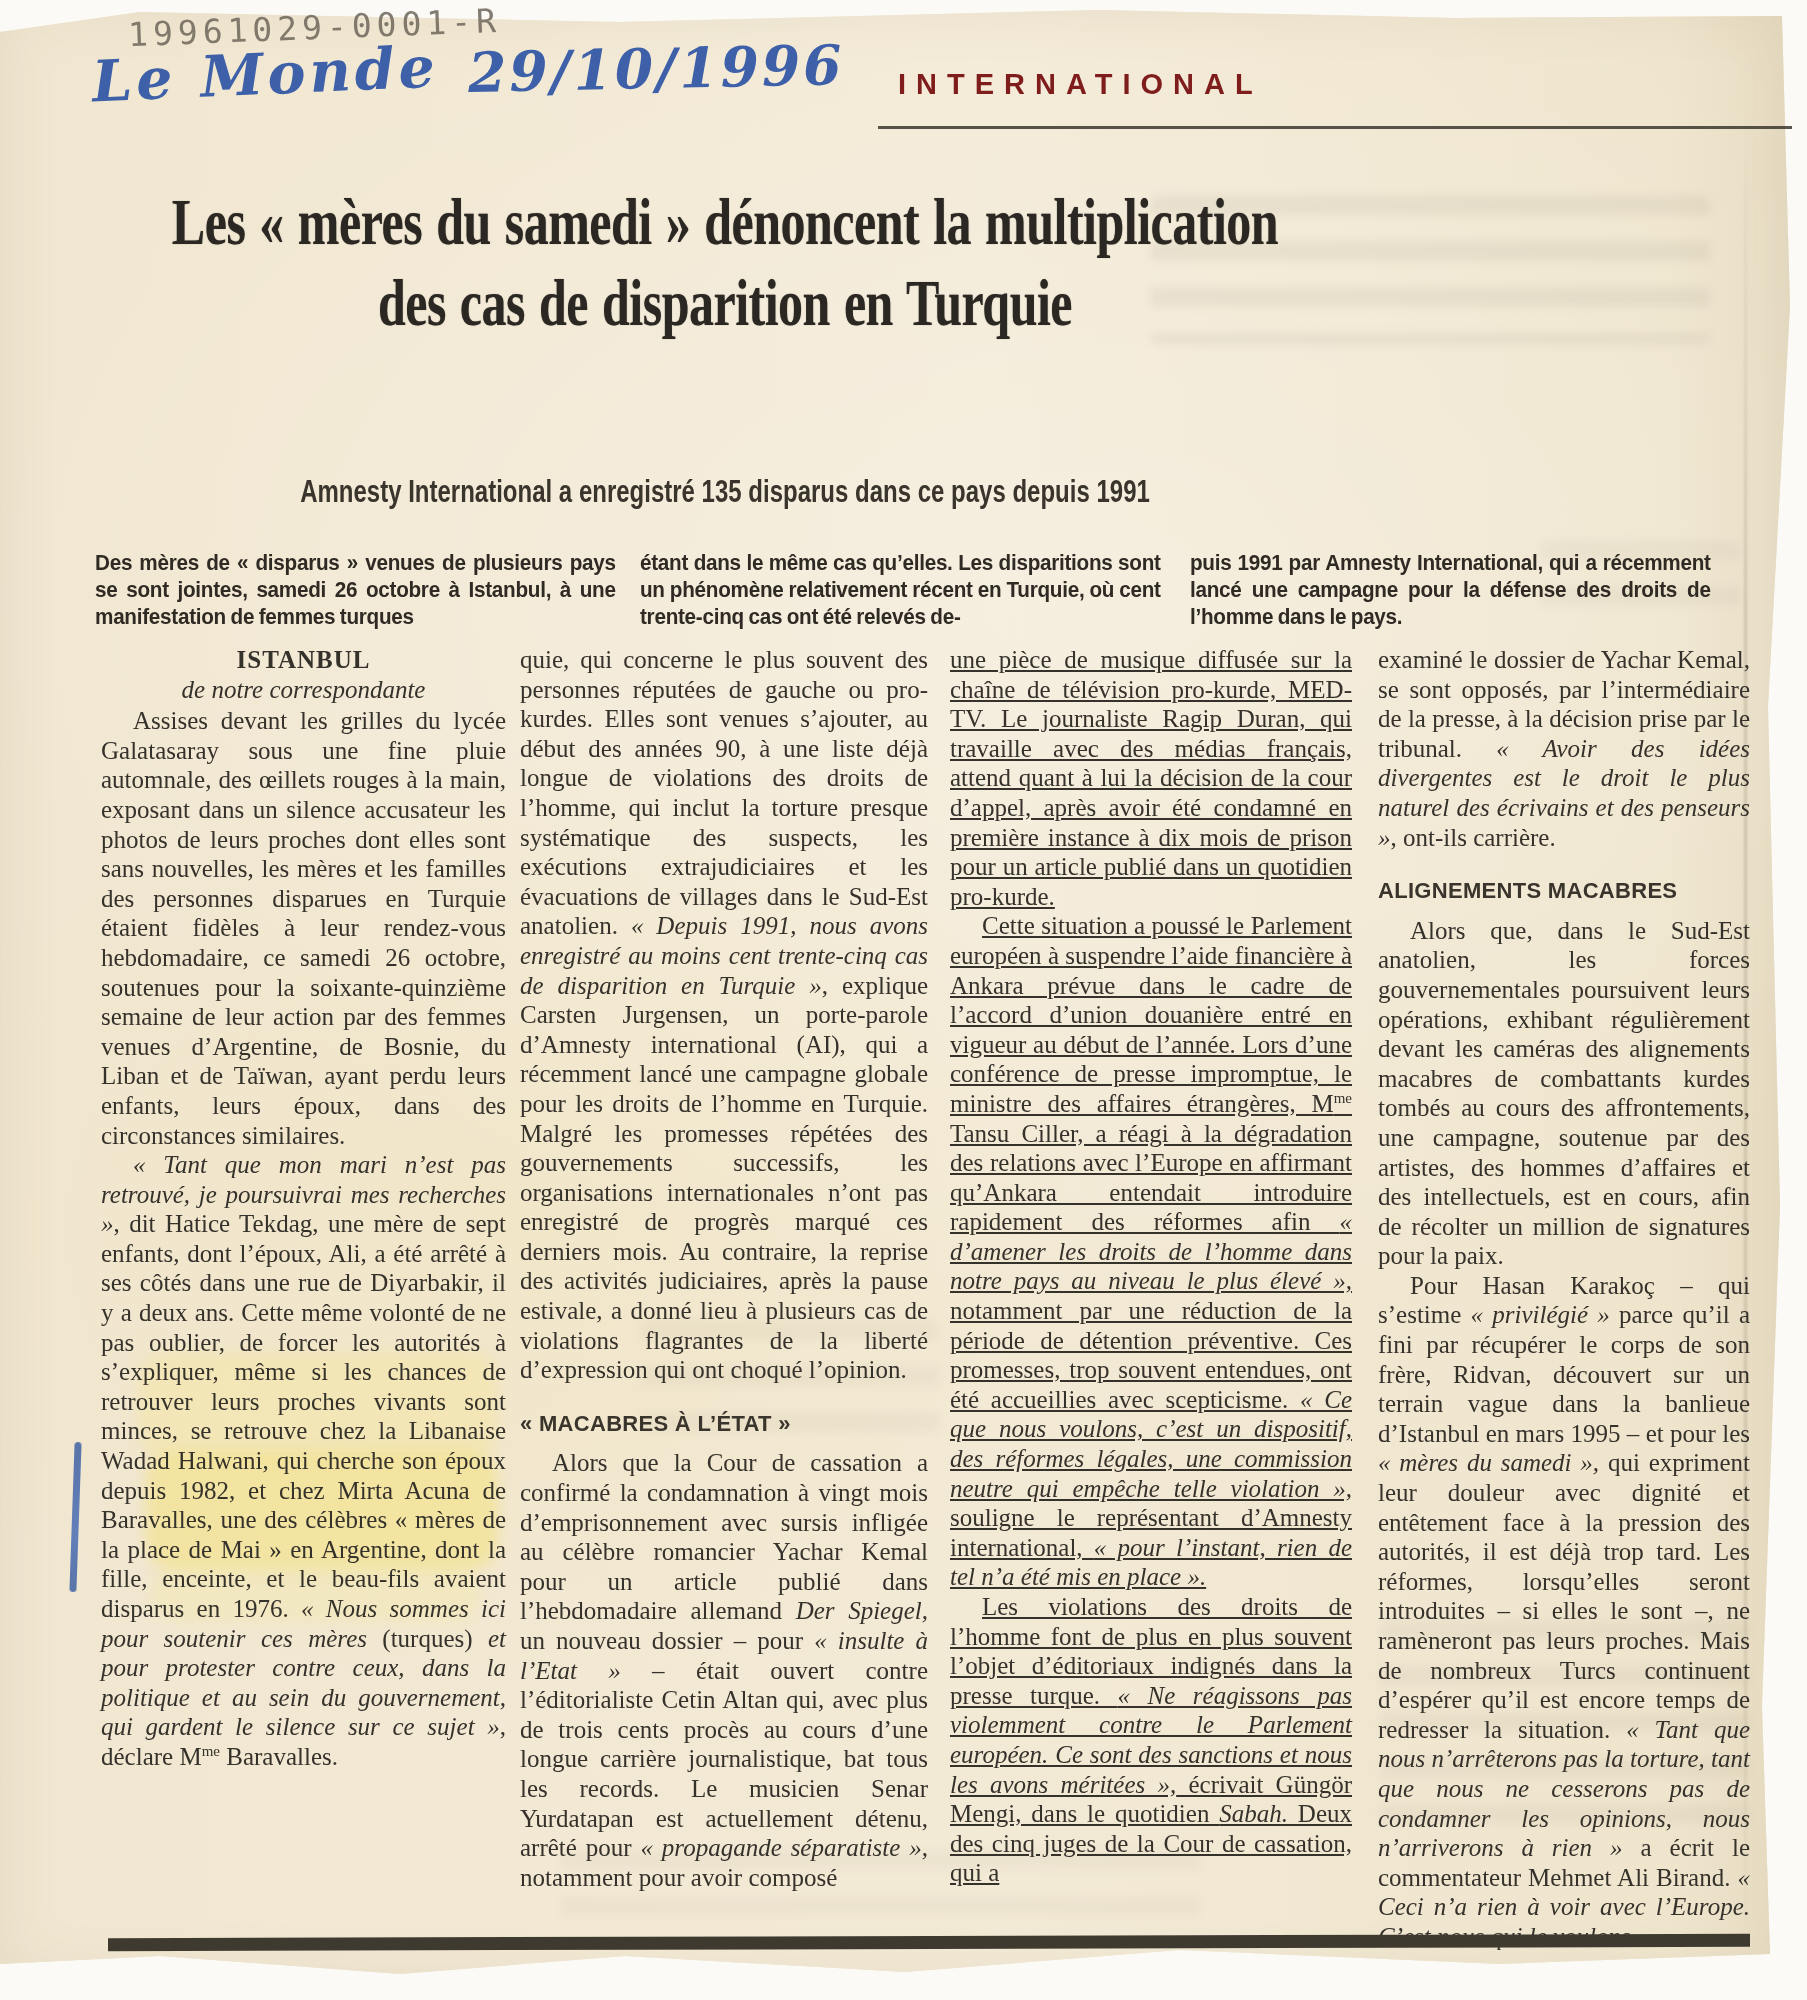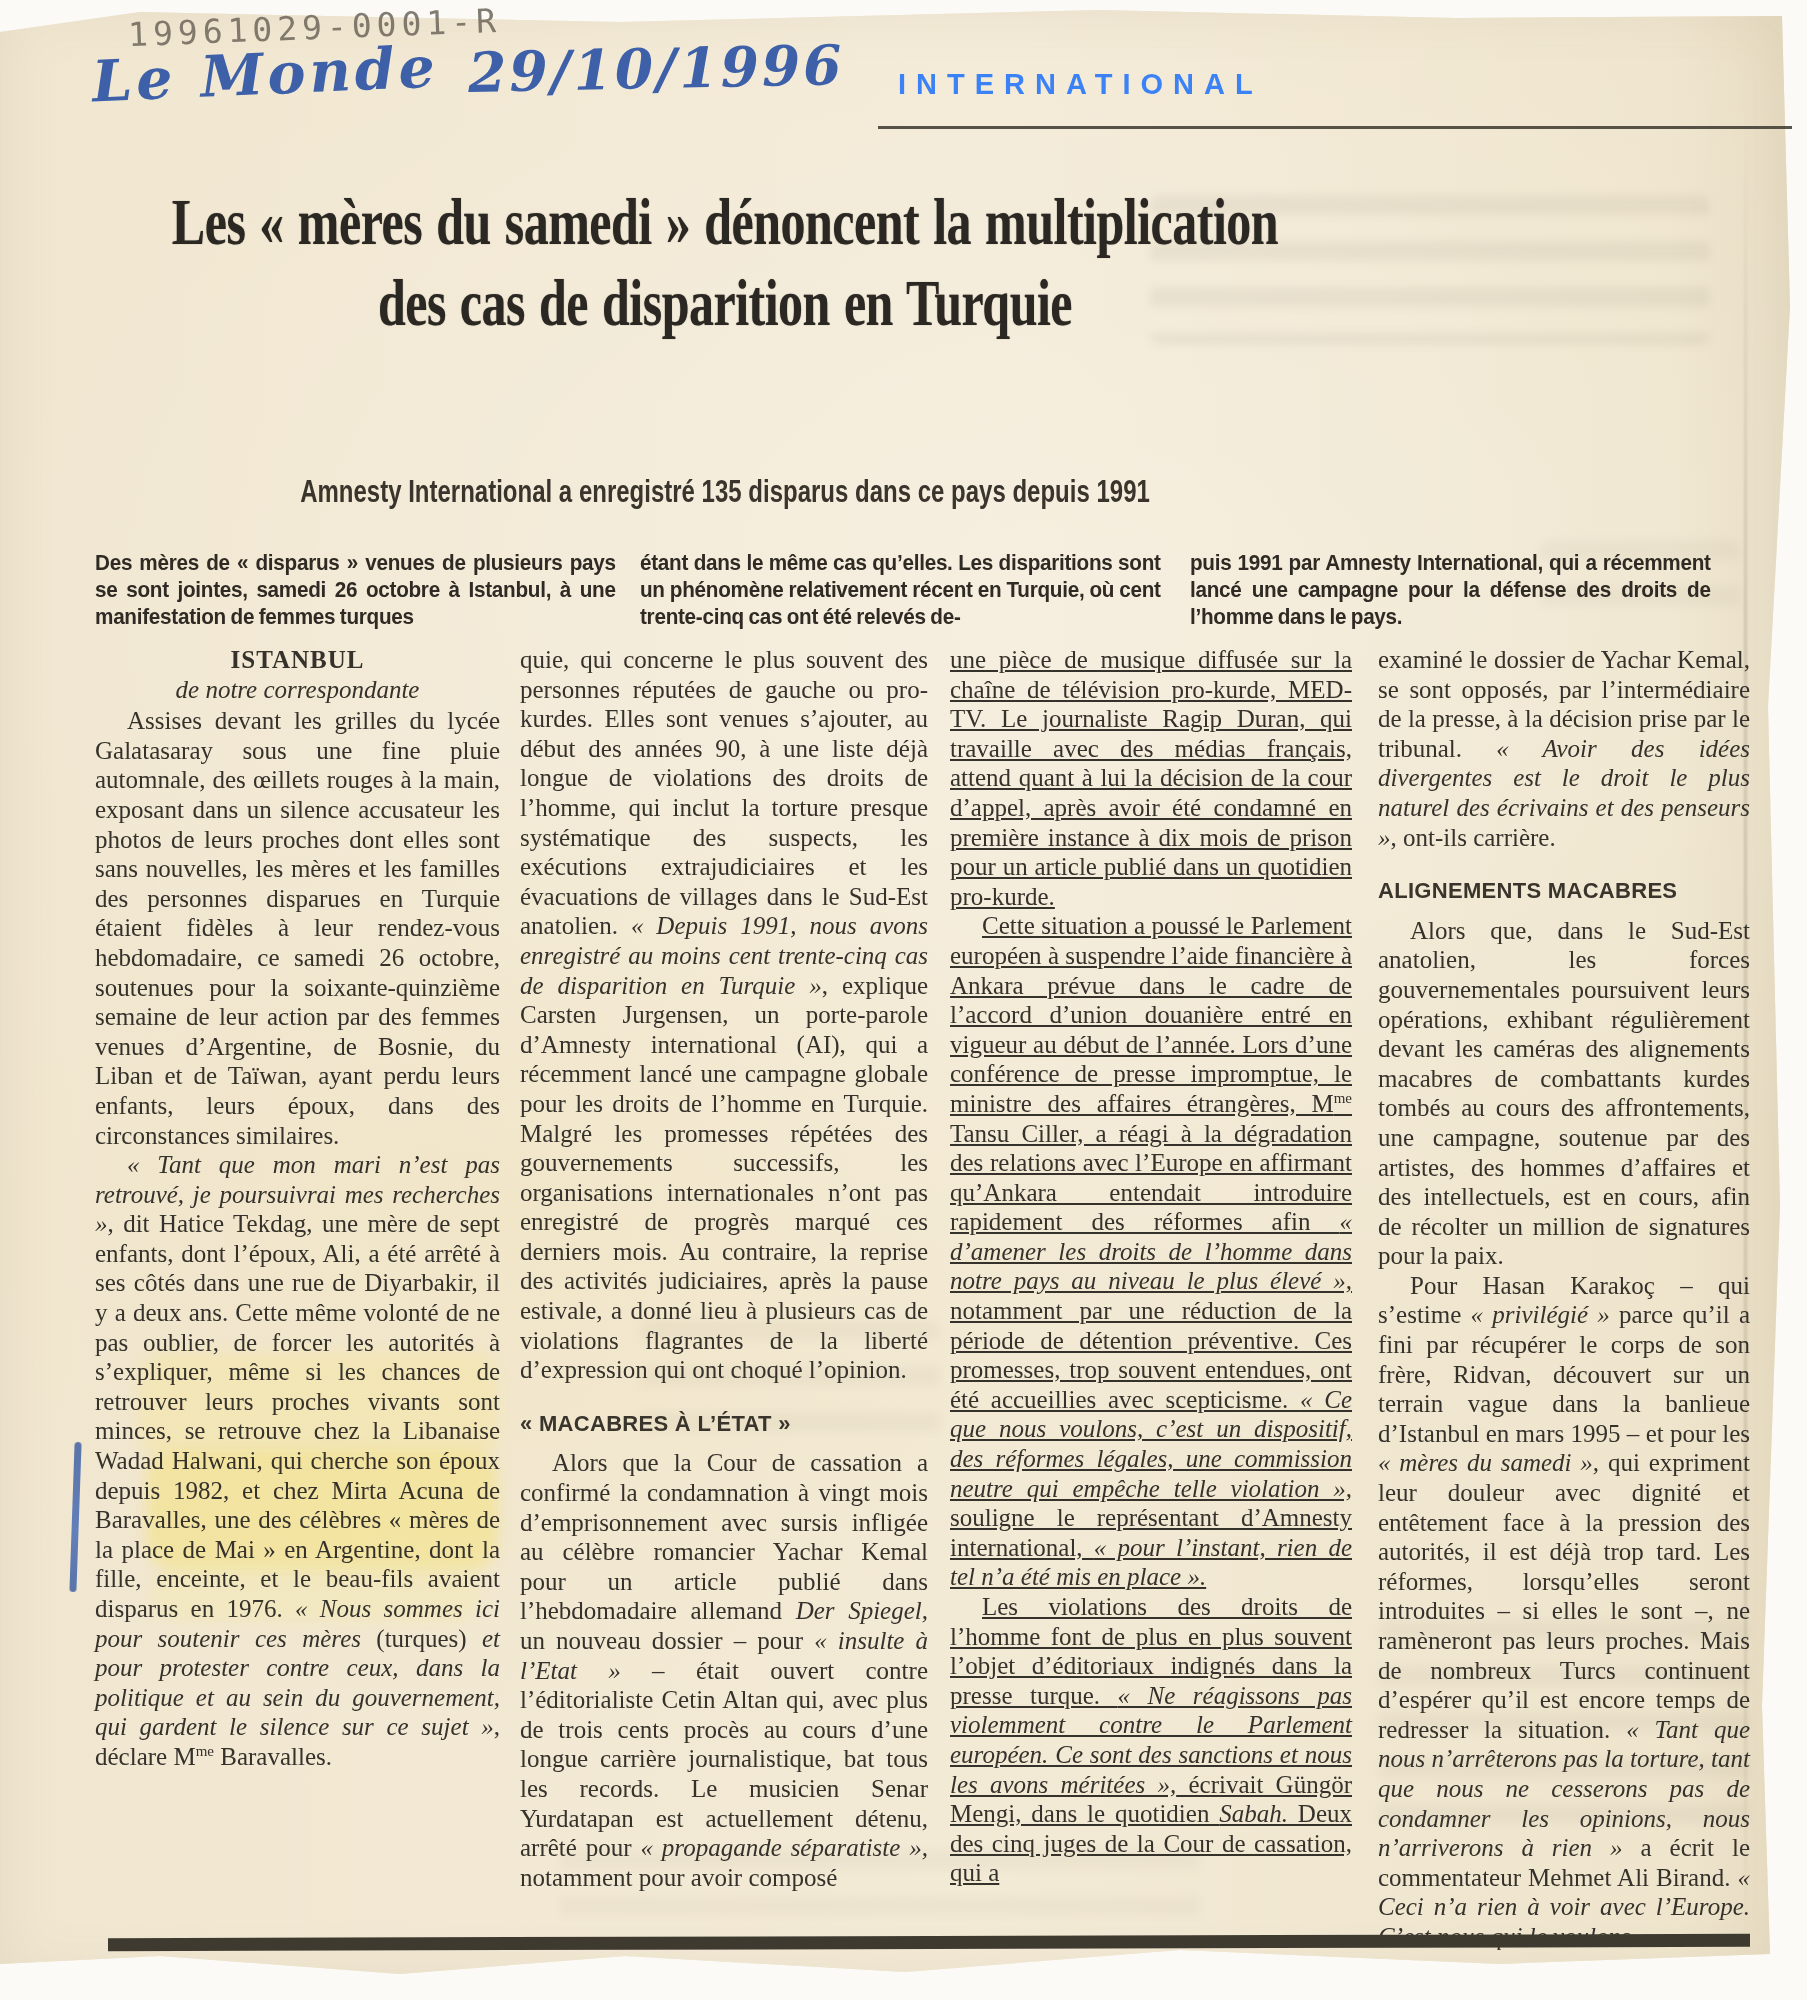--- a/index.html
+++ b/index.html
@@ -30,42 +30,42 @@
   
   .pencil{position:absolute;left:128px;top:8px;
     font-family:"DejaVu Sans Mono", monospace;font-size:33px;color:#6e675b;
     letter-spacing:5px;transform:rotate(-2.2deg);opacity:.85;}
   .hand-blue{position:absolute;color:#2e55a5;font-family:"DejaVu Serif", serif;
     font-style:italic;font-weight:bold;opacity:.92;}
   .hand-title{left:92px;top:40px;font-size:57px;transform:rotate(-2.5deg);letter-spacing:4px;}
   .hand-date{left:468px;top:36px;font-size:55px;transform:rotate(-1.2deg);letter-spacing:3px;}
   .section-label{position:absolute;left:898px;top:68px;
     font-family:"Liberation Sans", sans-serif;font-weight:bold;font-size:29px;
-    letter-spacing:10px;color:#3b82f6;}
+    letter-spacing:10px;color:#7f1d1d;}
   .section-rule{position:absolute;left:878px;top:126px;width:914px;height:3px;background:#3b372e;opacity:.85;}
   
   .headline{position:absolute;left:60px;top:182px;width:1330px;text-align:center;
     font-family:"Liberation Serif", serif;font-weight:bold;font-size:50px;line-height:61px;
     color:#2b2722;letter-spacing:-0.5px;word-spacing:2px;
     transform:scale(1,1.32);transform-origin:top center;
     text-shadow:0 0 1px rgba(43,39,34,.45);}
   .subheadline{position:absolute;left:95px;top:474px;width:1260px;text-align:center;
     font-family:"Liberation Sans", sans-serif;font-weight:bold;font-size:30px;color:#3a352c;
     transform:scale(.8,1.05);transform-origin:50% 0;letter-spacing:0;}
   
   .lead-col{position:absolute;top:549px;width:566px;
     font-family:"Liberation Sans", sans-serif;font-weight:bold;font-size:22.5px;line-height:27px;
     text-align:justify;color:#2f2b24;letter-spacing:-.3px;word-spacing:-1px;
     transform:scale(.92,1);transform-origin:top left;}
   .lead-1{left:95px;} .lead-2{left:640px;} .lead-3{left:1190px;}
   
   .col{position:absolute;top:645px;font-size:25px;line-height:29.6px;color:#35312b;}
   .col p{margin:0;text-align:justify;}
   .col p.ind{text-indent:32px;}
-  .col-1{left:95px;width:405px;}
+  .col-1{left:101px;width:405px;}
   .col-2{left:520px;width:408px;}
   .col-3{left:950px;width:402px;text-decoration:underline;}
   .col-4{left:1378px;width:372px;}
   .dateline{text-align:center !important;font-weight:bold;letter-spacing:1px;}
   .byintro{text-align:center !important;font-style:italic;margin-bottom:2px !important;}
   .crosshead{font-family:"Liberation Sans", sans-serif;font-weight:bold;font-size:22px;
     color:#3a352c;margin:24px 0 10px 0 !important;text-align:left !important;letter-spacing:.3px;}
   .byline{font-family:"Liberation Serif", serif;font-weight:bold;font-style:italic;
     font-size:29px;text-align:right !important;margin-top:46px !important;padding-right:6px;color:#2f2b25;}
   .sg-i{font-style:italic;}

